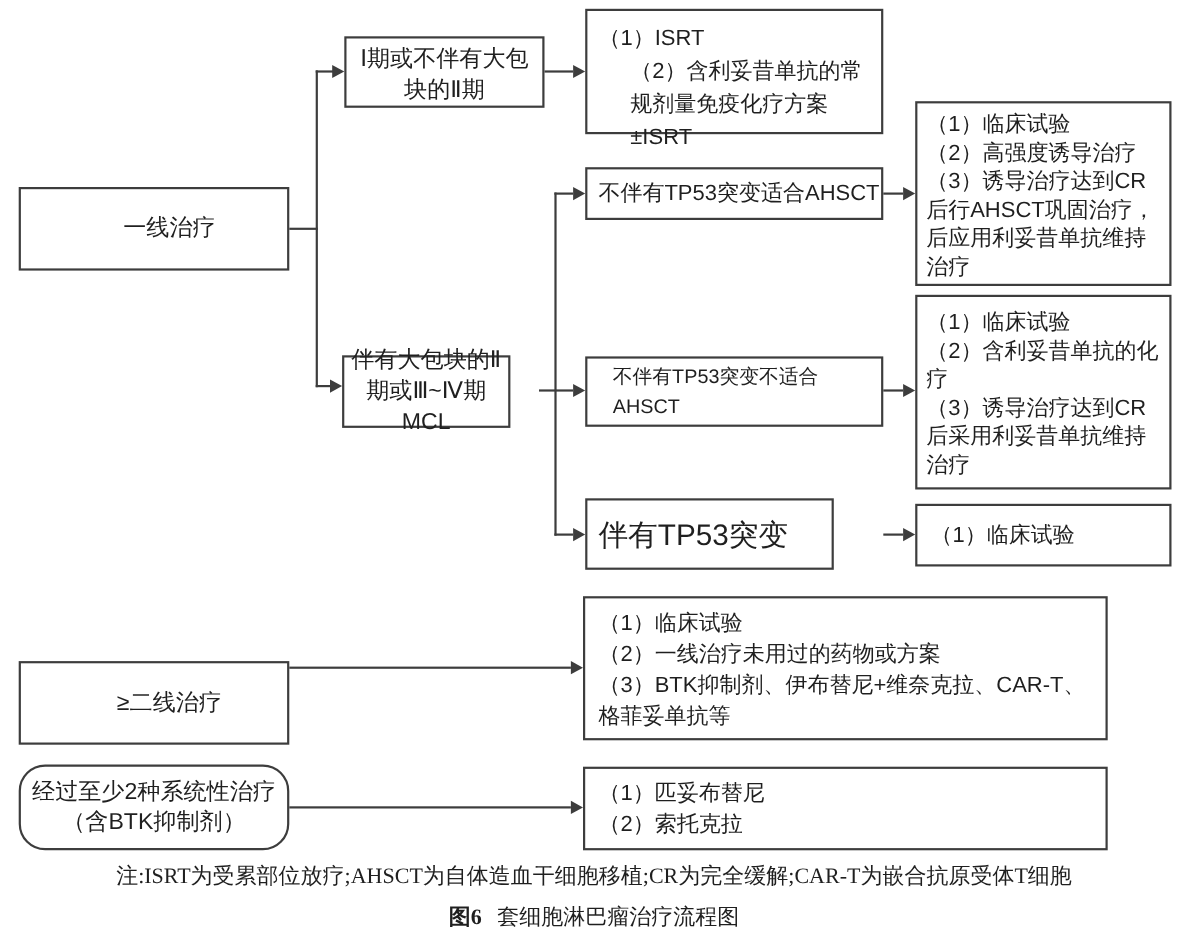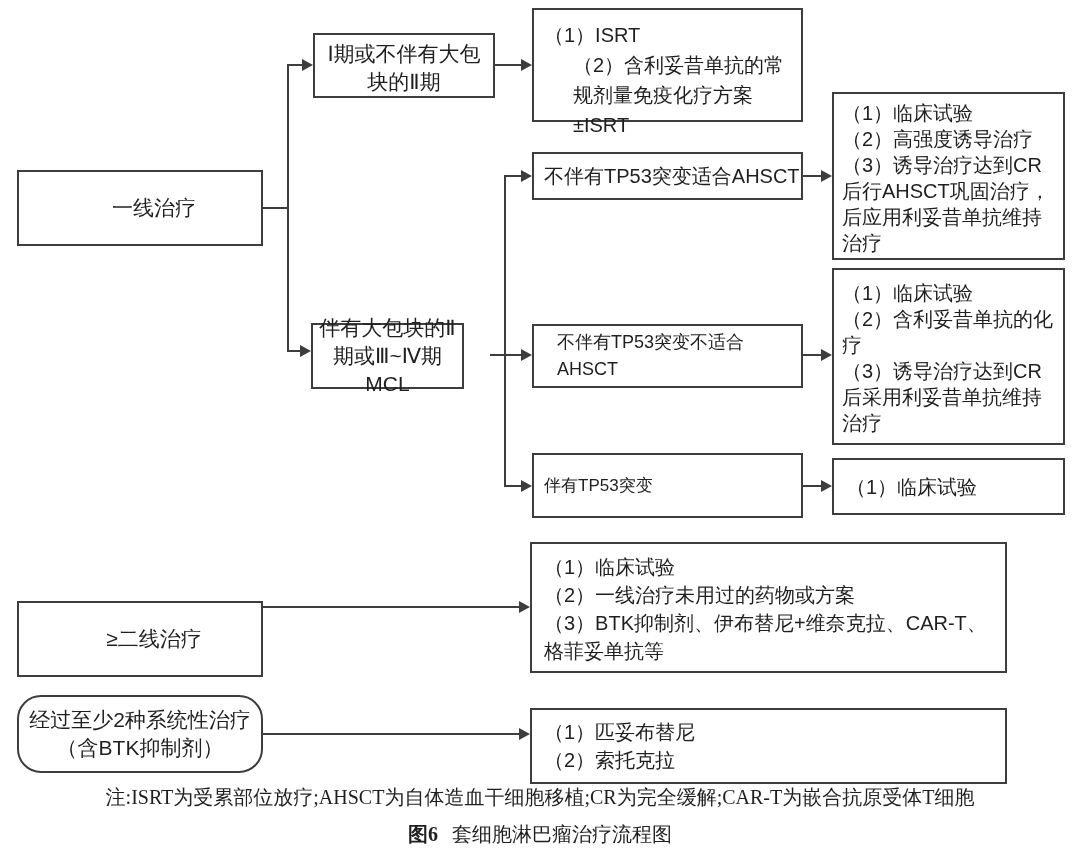--- a/index.html
+++ b/index.html
@@ -34,21 +34,20 @@
   .box.vcenter {
     display: flex;
     align-items: center;
     text-align: left;
   }
   .box.vcenter-col {
     display: flex;
     flex-direction: column;
     justify-content: center;
     text-align: left;
-    margin-top: 11px;
   }
   .box.list {
     text-align: left;
   }
   .item {
     line-height: 28px;
   }
   .tight .item {
     line-height: 26px;
     font-size: 20px;
@@ -125,21 +124,21 @@
   </div>
 
   <div class="box vcenter" style="left:532px; top:152px; width:271px; height:48px; padding-left:10px; font-size:20px;">
     <span>不伴有TP53突变适合AHSCT</span>
   </div>
 
   <div class="box vcenter" style="left:532px; top:324px; width:271px; height:64px; padding-left:23px; font-size:18px; line-height:27px;">
     <span>不伴有TP53突变不适合AHSCT</span>
   </div>
 
-  <div class="box vcenter" style="left:532px; top:453px; width:271px; height:65px; padding-left:10px; font-size:17px;">
+  <div class="box vcenter" style="left:532px; top:453px; width:226px; height:65px; padding-left:10px; font-size:27px;">
     <span>伴有TP53突变</span>
   </div>
 
   <div class="box list tight" style="left:832px; top:92px; width:233px; height:168px; padding:6px 8px;">
     <div class="item">（1）临床试验</div>
     <div class="item">（2）高强度诱导治疗</div>
     <div class="item">（3）诱导治疗达到CR后行AHSCT巩固治疗，后应用利妥昔单抗维持治疗</div>
   </div>
 
   <div class="box list tight" style="left:832px; top:268px; width:233px; height:177px; padding:10px 8px;">

